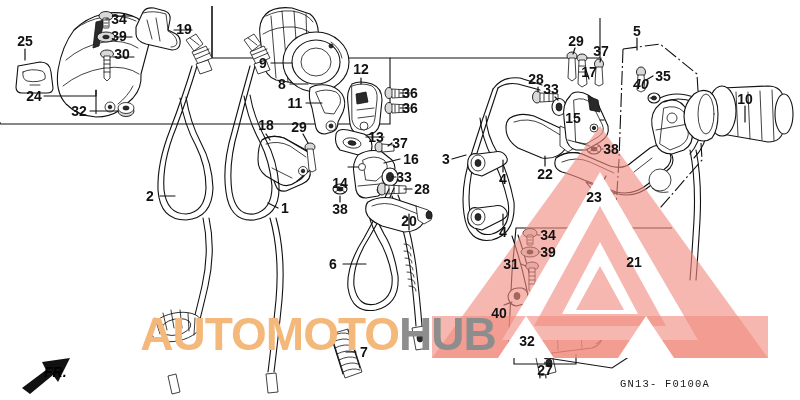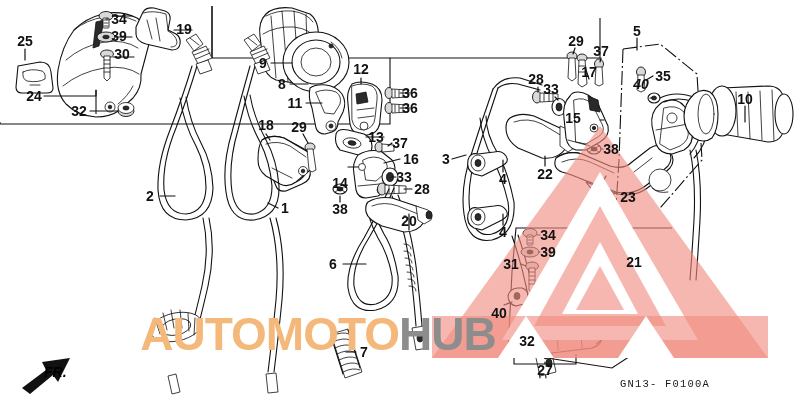--- a/index.html
+++ b/index.html
@@ -572,21 +572,21 @@
       <div class="num" style="left: 422px; top: 189px;">28</div>
       <div class="num" style="left: 150px; top: 196px;">2</div>
       <div class="num" style="left: 285px; top: 208px;">1</div>
       <div class="num" style="left: 333px; top: 264px;">6</div>
       <div class="num" style="left: 409px; top: 221px;">20</div>
       <div class="num" style="left: 364px; top: 352px;">7</div>
       <div class="num" style="left: 446px; top: 159px;">3</div>
       <div class="num" style="left: 503px; top: 179px;">4</div>
       <div class="num" style="left: 503px; top: 232px;">4</div>
       <div class="num" style="left: 545px; top: 174px;">22</div>
-      <div class="num" style="left: 594px; top: 197px; margin-left: 34px;">23</div>
+      <div class="num" style="left: 594px; top: 197px;">23</div>
       <div class="num" style="left: 611px; top: 149px;">38</div>
       <div class="num" style="left: 536px; top: 79px;">28</div>
       <div class="num" style="left: 551px; top: 89px;">33</div>
       <div class="num" style="left: 589px; top: 72px;">17</div>
       <div class="num" style="left: 576px; top: 41px;">29</div>
       <div class="num" style="left: 601px; top: 51px;">37</div>
       <div class="num" style="left: 573px; top: 118px;">15</div>
       <div class="num" style="left: 637px; top: 31px;">5</div>
       <div class="num" style="left: 663px; top: 76px;">35</div>
       <div class="num" style="left: 641px; top: 84px; font-style: italic;">40</div>

